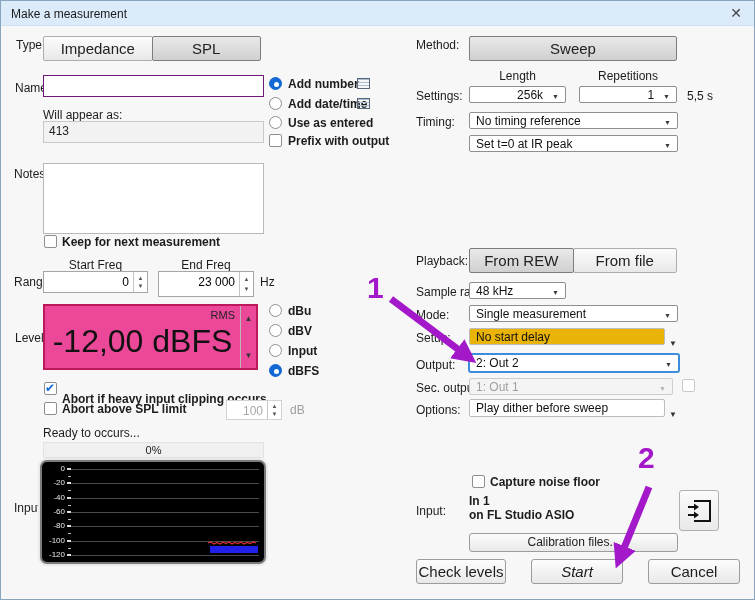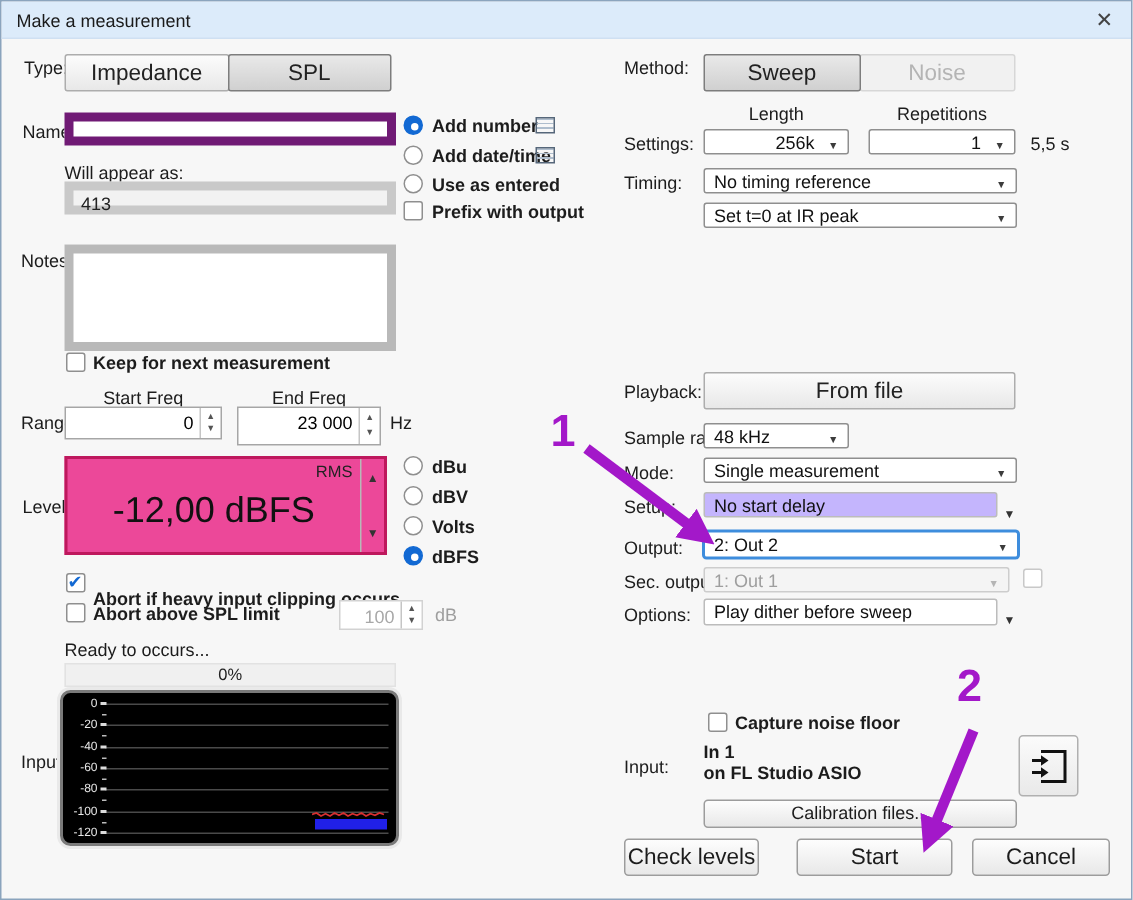--- a/index.html
+++ b/index.html
@@ -12,28 +12,28 @@
 
   .lbl { position:absolute; font-size:12px; color:#1c1c1c; white-space:nowrap; }
   .hdr { position:absolute; font-size:12px; color:#1c1c1c; text-align:center; }
 
   .seg { position:absolute; display:flex; }
   .seg .sbtn { flex:1; font-size:15px; color:#222; border:1px solid #adadad; background:linear-gradient(180deg,#fcfcfc,#e8e8e8); border-radius:2px; text-align:center; line-height:23px; height:25px; }
   .seg .sbtn.on { background:linear-gradient(180deg,#e9e9e9,#d0d0d0); border-color:#7d7d7d; z-index:1; }
   .seg .sbtn.dis { background:#f1f1f1; color:#b4b4b4; border-color:#d7d7d7; }
   .seg .sbtn + .sbtn { margin-left:-1px; }
 
-  .txt { position:absolute; background:#fff; border:6px solid #701a75; font-size:12px; padding:2px 5px; }
+  .txt { position:absolute; background:#fff; border:1px solid #701a75; font-size:12px; padding:2px 5px; }
   .ro  { background:#f2f2f2; border-color:#c9c9c9; color:#222; }
   .ta  { border-color:#b9b9b9; }
 
   .combo { position:absolute; display:flex; align-items:center; background:#fff; border:1px solid #8f8f8f; border-radius:2px; font-size:12px; color:#111; padding:0 6px; height:17px; }
   .combo .arr { margin-left:auto; }
   .arr::before { content:"▼"; font-size:7px; color:#3c3c3c; }
-  .combo.gray { background:#c4b5fd; border-color:#bcbcbc; }
+  .combo.gray { background:#eab308; border-color:#bcbcbc; }
   .combo.dis  { background:#f4f4f4; border-color:#cdcdcd; color:#9e9e9e; }
   .combo.dis .arr::before { color:#b5b5b5; }
   .combo.focus { border:2px solid #3e8ddd; border-radius:3px; }
   .combo.ralign { justify-content:flex-end; }
   .combo.ralign .arr { margin-left:9px; }
   .xarr { position:absolute; }
   .xarr::before { content:"▼"; font-size:8px; color:#333; }
 
   .spin { position:absolute; display:flex; background:#fff; border:1px solid #a6a6a6; font-size:12px; }
   .spin .val { flex:1; text-align:right; padding:3px 4px 0 0; }
@@ -48,21 +48,21 @@
   .chk { position:absolute; width:13px; height:13px; border:1px solid #8f8f8f; border-radius:2px; background:#fff; }
   .chk.checked::after { content:"✔"; position:absolute; left:0px; top:-2px; font-size:12px; color:#1269d3; }
   .chk.dis { border-color:#c8c8c8; }
 
   .licon { position:absolute; width:13px; height:11px; border:1px solid #56677a; background:
     repeating-linear-gradient(180deg, #aebdcd 0 1px, transparent 1px 3px); }
 
   .levelbox { position:absolute; display:flex; background:#ec4899; border:2px solid #be185d; }
   .levelbox .lmain { flex:1; position:relative; display:flex; align-items:center; justify-content:center; }
   .levelbox .rms { position:absolute; right:5px; top:3px; font-size:11px; color:#222; }
-  .levelbox .lval { font-size:24px; color:#111; margin-top:8px; }
+  .levelbox .lval { font-size:32px; color:#111; margin-top:8px; }
   .levelbox .larrs { width:16px; border-left:1px solid #b8b8b8; display:flex; flex-direction:column; justify-content:space-between; align-items:center; padding:8px 0; }
   .levelbox .larrs i { font-style:normal; font-size:8px; color:#333; }
 
   .progress { position:absolute; background:#f0f0f0; border:1px solid #e2e2e2; text-align:center; font-size:11px; color:#222; line-height:14px; }
 
   .meter { position:absolute; background:#000; border:2px solid #7a7a7a; border-radius:7px; box-shadow:0 0 0 2px #e9e9e9; }
   .meter .gline { position:absolute; left:28px; right:5px; height:1px; background:#4a4a4a; }
   .meter .mlab { position:absolute; left:2px; width:21px; text-align:right; font-size:8px; line-height:8px; color:#e8e8e8; }
   .meter .tickM { position:absolute; left:25px; width:4px; height:2px; background:#dcdcdc; }
   .meter .tickm { position:absolute; left:26px; width:3px; height:1px; background:#bbb; }
@@ -147,21 +147,21 @@
       <i>▲</i>
       <i>▼</i>
     </div>
 </div>
 
 <span class="radio" style="left:268px;top:303px;"></span>
 <span class="lbl" style="left:287px;top:303px;font-weight:bold;">dBu</span>
 <span class="radio" style="left:268px;top:323px;"></span>
 <span class="lbl" style="left:287px;top:323px;font-weight:bold;">dBV</span>
 <span class="radio" style="left:268px;top:343px;"></span>
-<span class="lbl" style="left:287px;top:343px;font-weight:bold;">Volts</span>
+<span class="lbl" style="left:287px;top:343px;font-weight:bold;">Input</span>
 <span class="radio sel" style="left:268px;top:363px;"></span>
 <span class="lbl" style="left:287px;top:363px;font-weight:bold;">dBFS</span>
 
 <span class="chk checked" style="left:43px;top:381px;"></span>
 <span class="lbl" style="left:61px;top:391px;font-weight:bold;">Abort if heavy input clipping occurs</span>
 <span class="chk" style="left:43px;top:401px;"></span>
 <span class="lbl" style="left:61px;top:401px;font-weight:bold;">Abort above SPL limit</span>
 <div class="spin dis" style="left:225px;top:399px;width:56px;height:20px;">
   <span class="val">100</span>
   <span class="arrs">
@@ -205,21 +205,20 @@
   <span class="tickm" style="top:86px;"></span>
   <svg style="left:166px;top:76px;" width="50" height="10" viewBox="0 0 50 10">
     <polyline points="0,5 3,4 6,6 9,4.5 12,6 15,4 18,5.5 21,4 24,6 27,4.5 30,5.5 33,4 36,6 39,4.5 42,5.5 45,4 48,5" fill="none" stroke="#d83030" stroke-width="1.2"></polyline>
   </svg>
   <div class="bar" style="left:168px;top:84px;width:48px;height:7px;"></div>
 </div>
 
 <span class="lbl" style="left:415px;top:37px;">Method:</span>
 <div class="seg" style="left:468px;top:35px;width:208px;">
   <div class="sbtn on">Sweep</div>
-  <div class="sbtn dis">Noise</div>
 </div>
 
 <span class="hdr" style="left:468px;top:68px;width:97px;">Length</span>
 <span class="hdr" style="left:578px;top:68px;width:98px;">Repetitions</span>
 <span class="lbl" style="left:415px;top:88px;">Settings:</span>
 <div class="combo ralign" style="left:468px;top:85px;width:97px;">
   <span>256k</span>
     <span class="arr"></span>
 </div>
 <div class="combo ralign" style="left:578px;top:85px;width:98px;">
@@ -233,20 +232,21 @@
   <span>No timing reference</span>
     <span class="arr"></span>
 </div>
 <div class="combo" style="left:468px;top:134px;width:209px;">
   <span>Set t=0 at IR peak</span>
     <span class="arr"></span>
 </div>
 
 <span class="lbl" style="left:415px;top:253px;">Playback:</span>
 <div class="seg" style="left:468px;top:247px;width:208px;">
+  <div class="sbtn on">From REW</div>
   <div class="sbtn">From file</div>
 </div>
 
 <span class="lbl" style="left:415px;top:284px;">Sample rate:</span>
 <div class="combo" style="left:468px;top:281px;width:97px;">
   <span>48 kHz</span>
     <span class="arr"></span>
 </div>
 
 <span class="lbl" style="left:415px;top:307px;">Mode:</span>
@@ -292,21 +292,21 @@
     <path d="M8 3 H24 V23 H8" fill="none" stroke="#111" stroke-width="2"></path>
     <path d="M2 9 H9 M2 17 H9" stroke="#111" stroke-width="2"></path>
     <path d="M8 5.5 L13 9 L8 12.5 Z" fill="#111"></path>
     <path d="M8 13.5 L13 17 L8 20.5 Z" fill="#111"></path>
   </svg>
 </div>
 
 <div class="btn slim" style="left:468px;top:532px;width:209px;">Calibration files...</div>
 
 <div class="btn big" style="left:415px;top:558px;width:90px;">Check levels</div>
-<div class="btn big" style="left:530px;top:558px;width:104px;">Start</div>
+<div class="btn big" style="left:530px;top:558px;width:92px;font-style:italic;">Start</div>
 <div class="btn big" style="left:647px;top:558px;width:92px;">Cancel</div>
 
 <svg class="overlay">
   <defs>
     <marker id="ah" viewBox="0 0 10 10" refX="3" refY="5" markerWidth="3.4" markerHeight="3.4" orient="auto-start-reverse">
       <path d="M0,0 L10,5 L0,10 z" fill="#a318c9"></path>
     </marker>
   </defs>
   <line x1="390" y1="298" x2="462" y2="352" stroke="#a318c9" stroke-width="7" marker-end="url(#ah)"></line>
   <line x1="648" y1="486" x2="621" y2="552" stroke="#a318c9" stroke-width="7" marker-end="url(#ah)"></line>

